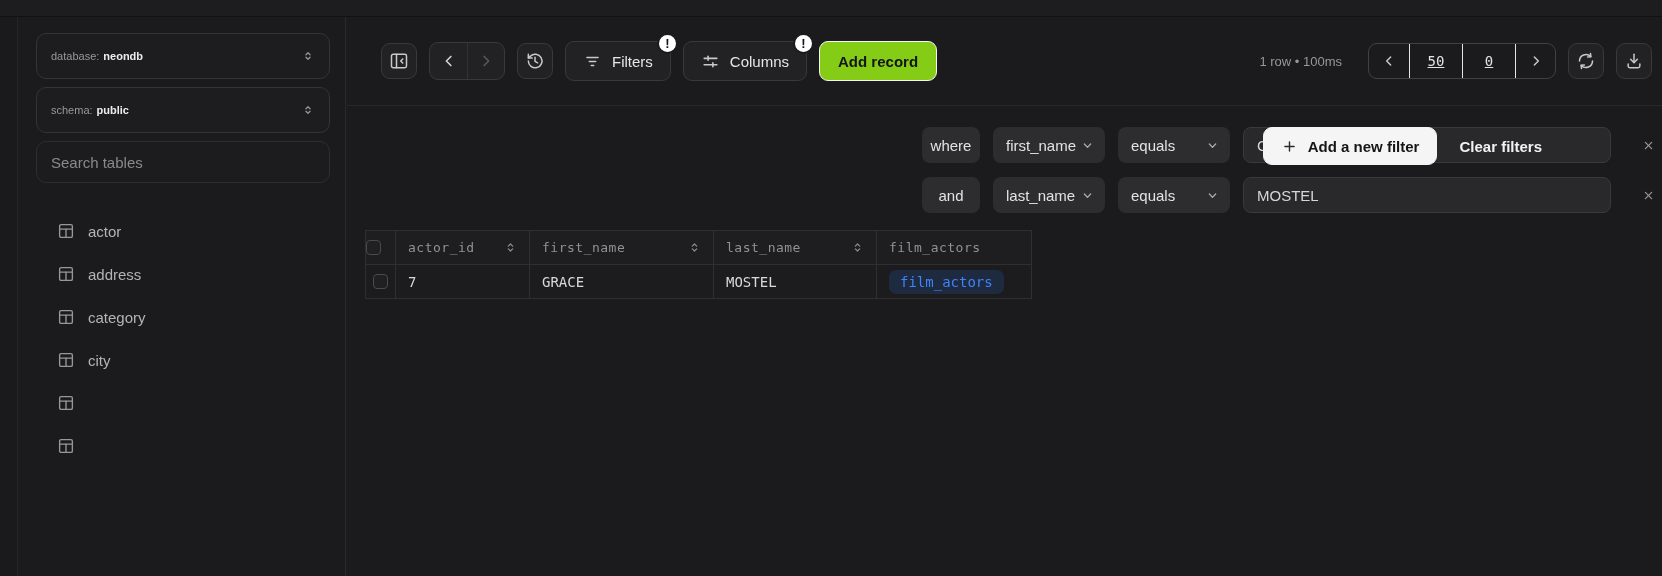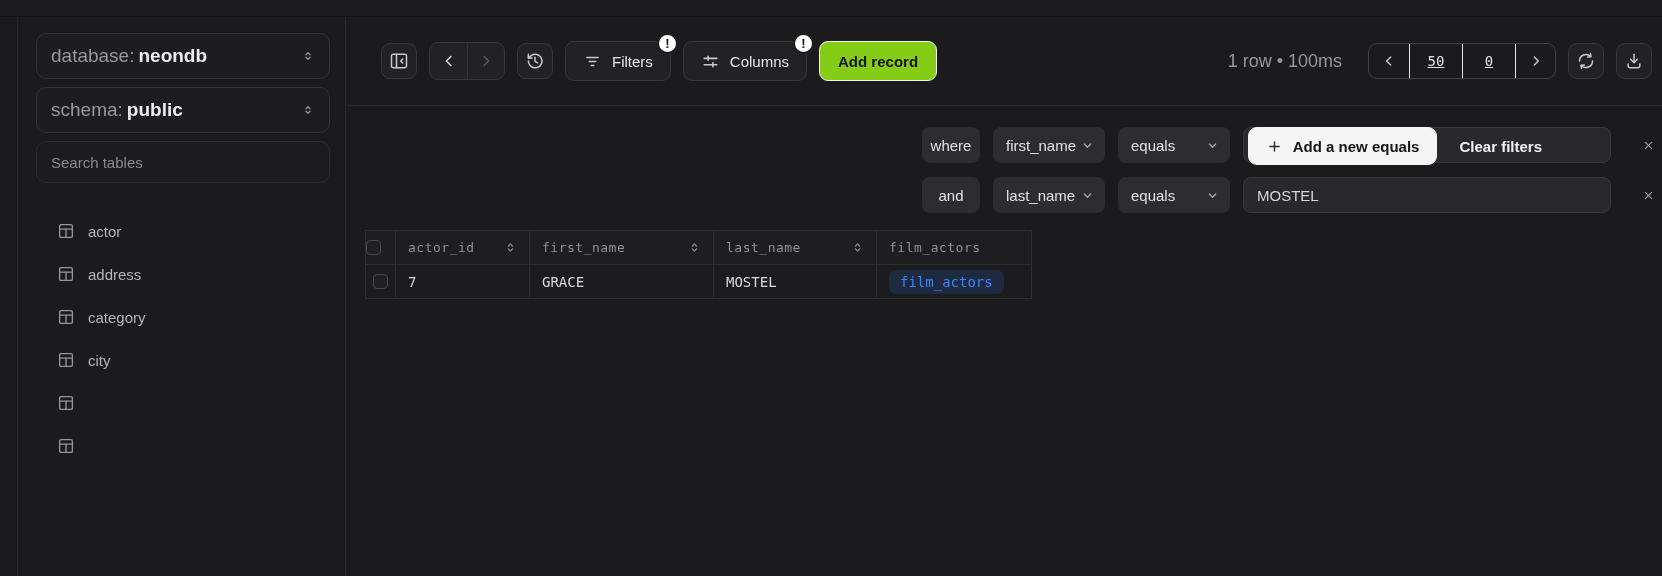--- a/index.html
+++ b/index.html
@@ -19,21 +19,21 @@
 
   
   .sidebar { position:absolute; left:19px; top:17px; width:327px; bottom:0;
              background:#1b1b1d; border-right:1px solid #2a2a2c; overflow:hidden; }
   .sidebar-header { height:89px; border-bottom:1px solid #28282a; display:flex; align-items:center; padding-left:30px; }
   .sidebar-title { font-size:27px; font-weight:700; color:#e9e9eb; letter-spacing:.2px; }
   .sidebar-body { padding:16px 15px 0 17px; }
   .select-box { height:46px; border:1px solid #343437; border-radius:10px; background:#1d1d1f;
                 display:flex; align-items:center; justify-content:space-between;
                 padding:0 14px; margin-bottom:8px; cursor:pointer; }
-  .select-text { font-size:19px; color:#98989a;text-align:right; }
+  .select-text { font-size:11px; color:#98989a;text-align:right; }
   .select-text b { color:#ececee; font-weight:600; margin-left:4px; }
   .updown-icon { color:#909092; display:flex; }
   .search-box { height:42px; border:1px solid #2e2e31; border-radius:10px; background:#1c1c1e;
                 display:flex; align-items:center; padding:0 14px; margin-bottom:0; }
   .search-box input { background:transparent; border:none; outline:none; width:100%;
                       font-size:15px; color:#d6d6d8; font-family:inherit; }
   .search-box input::placeholder { color:#8a8a8c; }
   .table-list { margin-top:32px; }
   .list-item { height:32px; display:flex; align-items:center; gap:13px;
                padding-left:21px; margin-bottom:11px; border-radius:8px; cursor:pointer; }
@@ -58,21 +58,21 @@
   .bar-btn { position:relative; height:40px; border:1px solid #39393c; border-radius:9px; background:#222225;
              display:flex; align-items:center; gap:10px; padding:0 17px; cursor:pointer; flex:none; }
   .bar-btn .b-icon { color:#c9c9cb; display:flex; }
   .bar-btn .b-label { font-size:15px; font-weight:500; color:#e6e6e8; }
   .badge { position:absolute; top:-9px; right:-8px; width:21px; height:21px; border-radius:50%;
            background:#ffffff; color:#141416; font-size:13px; font-weight:700;
            display:flex; align-items:center; justify-content:center; border:2px solid #1b1b1d; }
   .primary-btn { height:40px; border-radius:9px; background:#84cc16; border:1px solid #f5f5f5;
                  display:flex; align-items:center; gap:9px; padding:0 18px; cursor:pointer; flex:none; }
   .primary-btn .b-label { font-size:15px; font-weight:600; color:#151517; }
-  .status-text { margin-left:auto; font-size:18px; color:#97979a; white-space:nowrap; }
+  .status-text { margin-left:auto; font-size:13px; color:#97979a; white-space:nowrap; }
   .pager { display:flex; height:36px; border:1px solid #414144; border-radius:9px; overflow:hidden; flex:none; margin-left:14px; }
   .pager > div { display:flex; align-items:center; justify-content:center; height:100%; cursor:pointer; }
   .pager > div + div { border-left:1px solid #e5e5e5;text-decoration:underline; }
   .pager .pchev { width:40px; color:#c9c9cb; }
   .pager .pnum { width:53px; font-family:"DejaVu Sans Mono",monospace; font-size:14px; color:#e2e2e4; }
 
   
   .filter-panel { position:relative; padding:21px 0 0 36px; }
   .filter-row { display:flex; align-items:center; gap:13px; margin-bottom:14px;justify-content:flex-end; }
   .conj-chip { width:58px; height:36px; border-radius:8px; background:#2d2d30;
@@ -394,21 +394,21 @@
       </div>
 
       <div class="filter-actions">
         <div class="add-filter-btn">
           <span class="b-icon">
             <svg width="17" height="17" viewBox="0 0 24 24" fill="none" stroke="currentColor" stroke-width="2" stroke-linecap="round">
                 <line x1="12" y1="5.5" x2="12" y2="18.5"></line>
                 <line x1="5.5" y1="12" x2="18.5" y2="12"></line>
               </svg>
           </span>
-          <span class="b-label">Add a new equals</span>
+          <span class="b-label">Add a new filter</span>
         </div>
         <button class="clear-filters">Clear filters</button>
       </div>
     </div>
 
     <div class="grid">
       <div class="grid-row grid-header">
         <div class="cell cb">
           <div class="checkbox"></div>
         </div>

